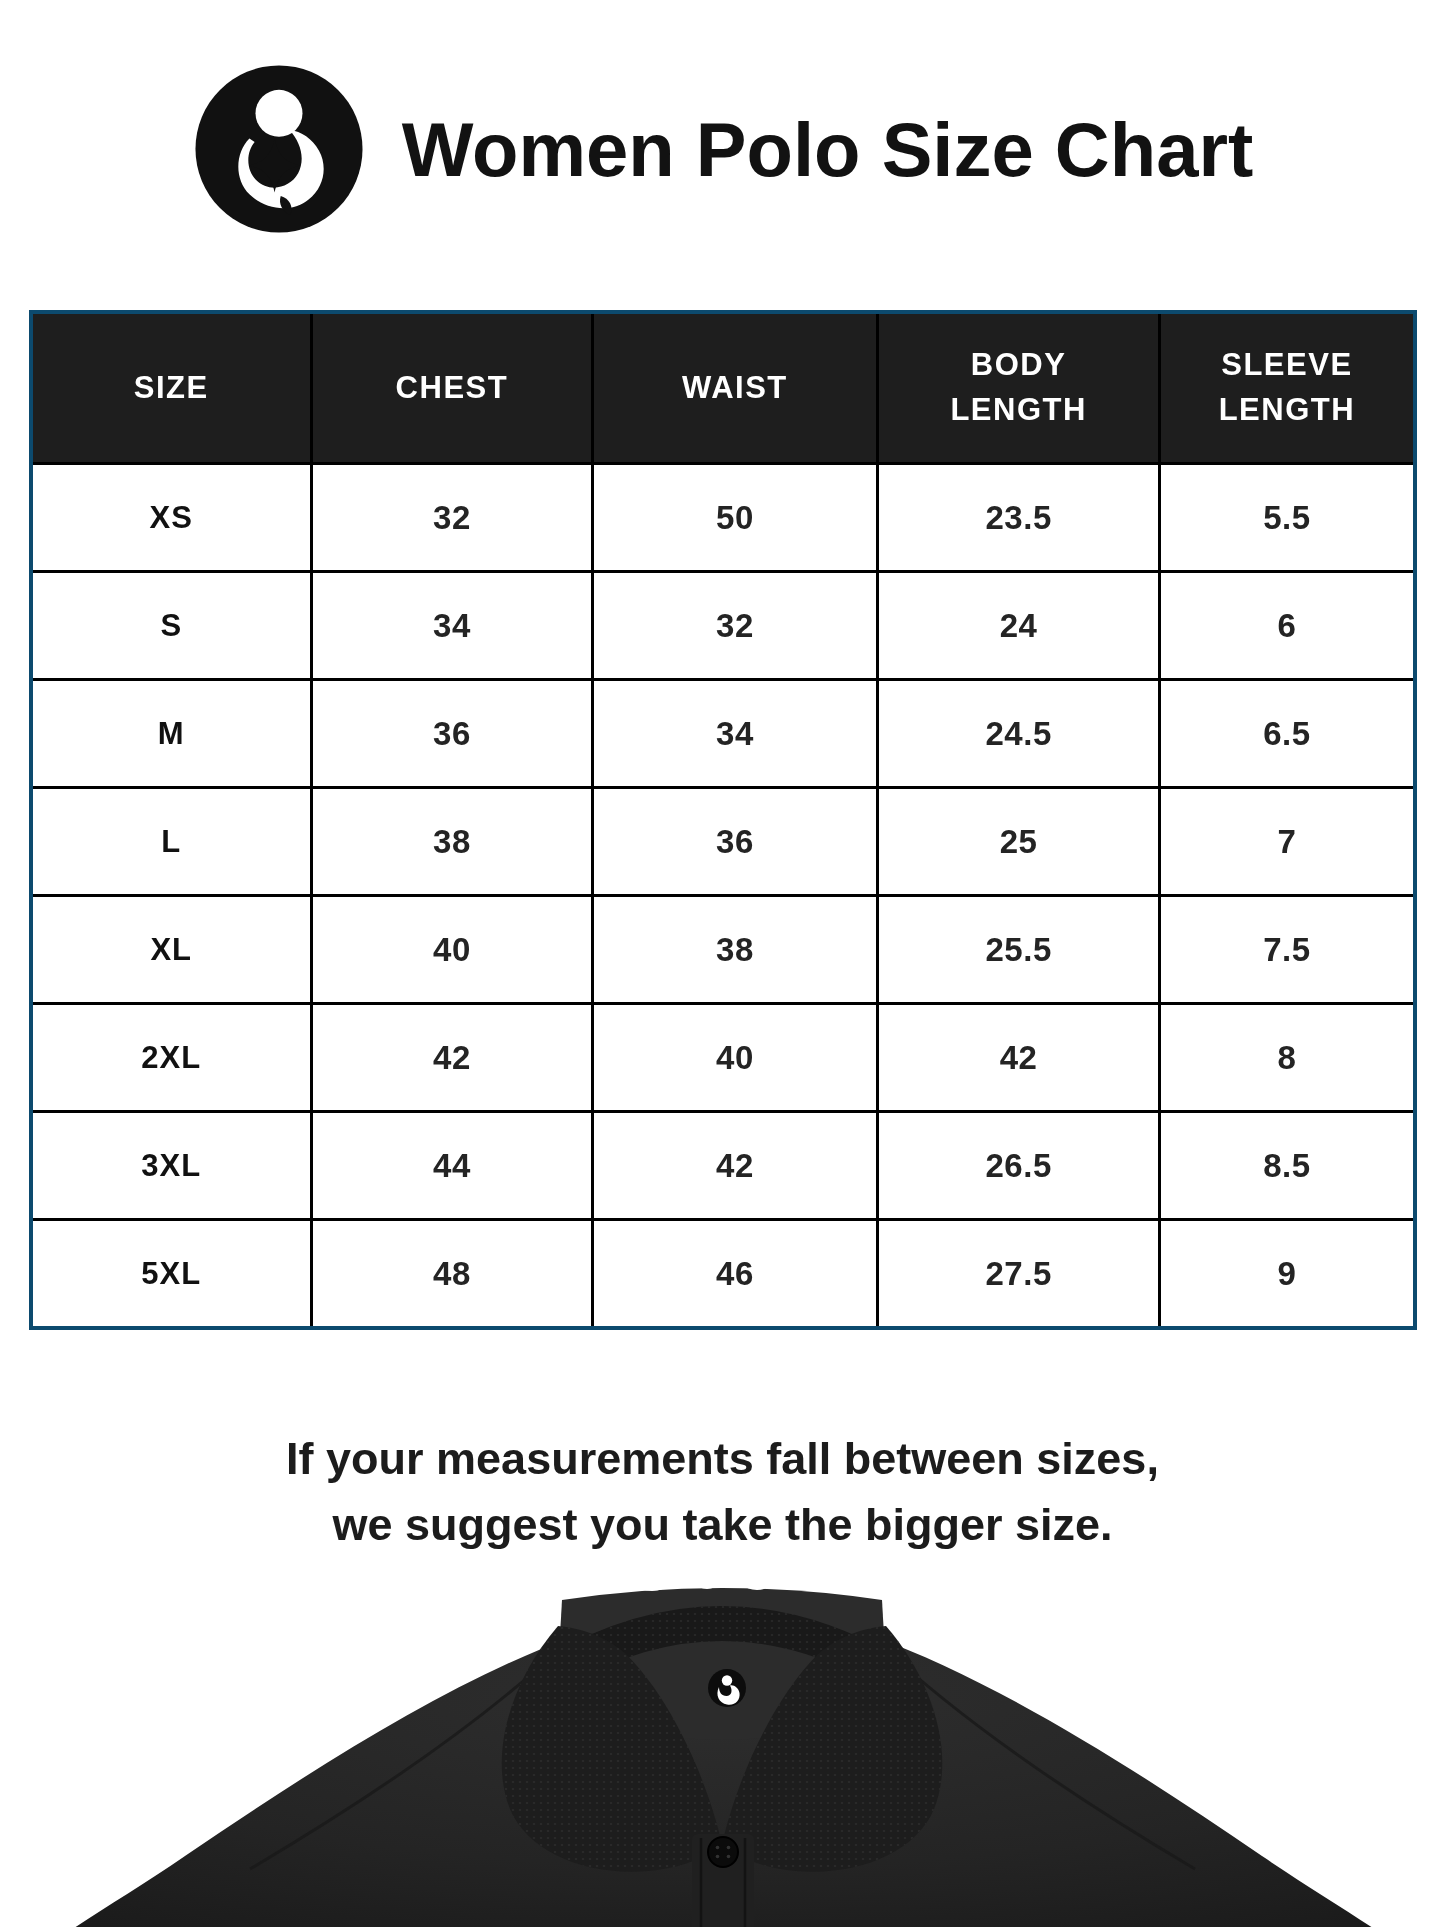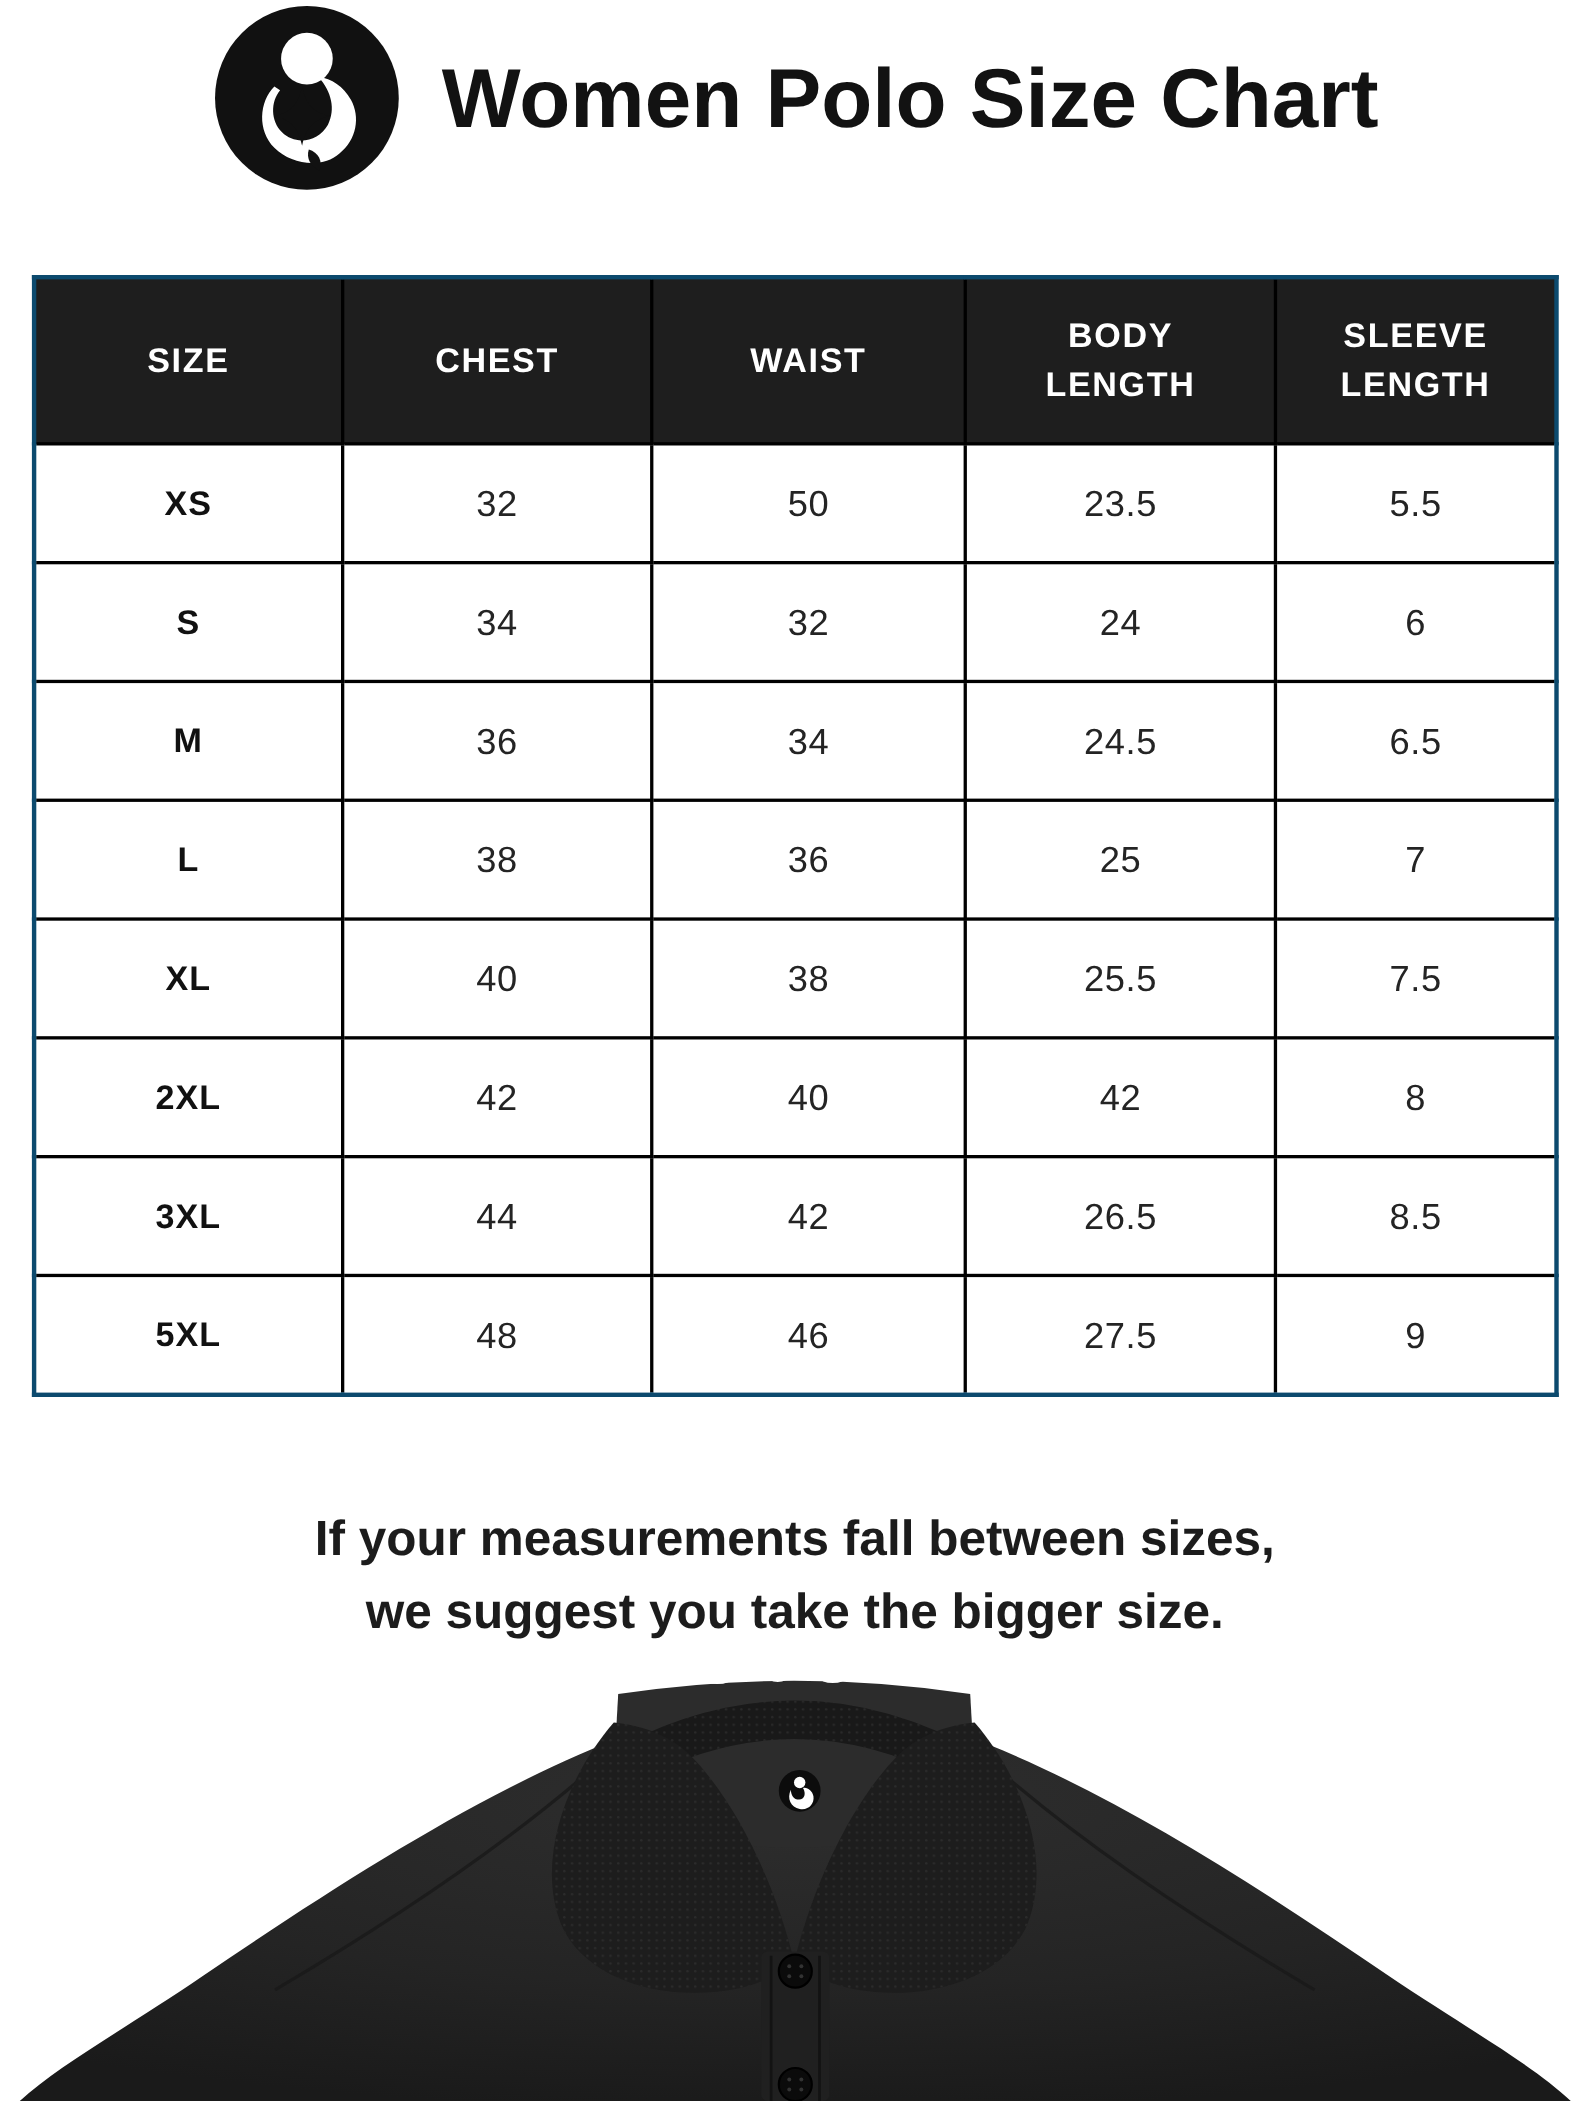--- a/index.html
+++ b/index.html
@@ -16,20 +16,21 @@
     height: 1927px;
     position: relative;
     background: #ffffff;
   }
   
   .header-row {
     display: flex;
     align-items: center;
     justify-content: center;
     gap: 36px;
+    padding-top: 60px;
     height: 178px;
   }
   .logo-wrap { width: 174px; height: 174px; flex: 0 0 auto; }
   .logo-wrap svg { width: 100%; height: 100%; display: block; }
   .page-title {
     margin: 0;
     font-size: 76px;
     font-weight: bold;
     color: #121212;
     letter-spacing: 0px;
@@ -54,21 +55,21 @@
     height: 148px;
     font-size: 31px;
     font-weight: bold;
     letter-spacing: 1.5px;
     line-height: 1.45;
     padding: 0 46px;
   }
   table.size-chart tbody td {
     height: 103px;
     font-size: 33px;
-    font-weight: normal;
+    font-weight: bold;
     color: #242424;
     letter-spacing: 0.5px;
     background: #ffffff;
   }
   table.size-chart tbody td.size-col {
     font-weight: bold;
     font-size: 31px;
     color: #111111;
     letter-spacing: 1px;
   }

